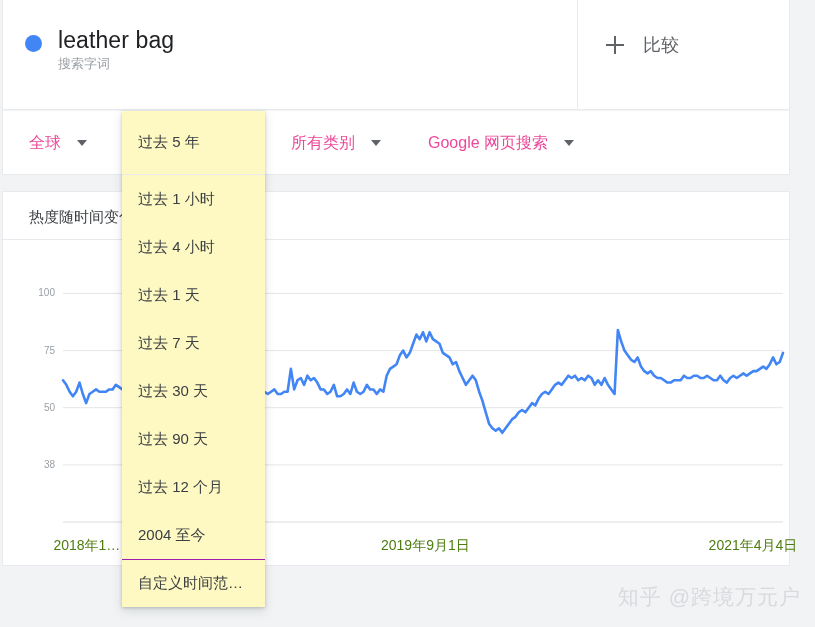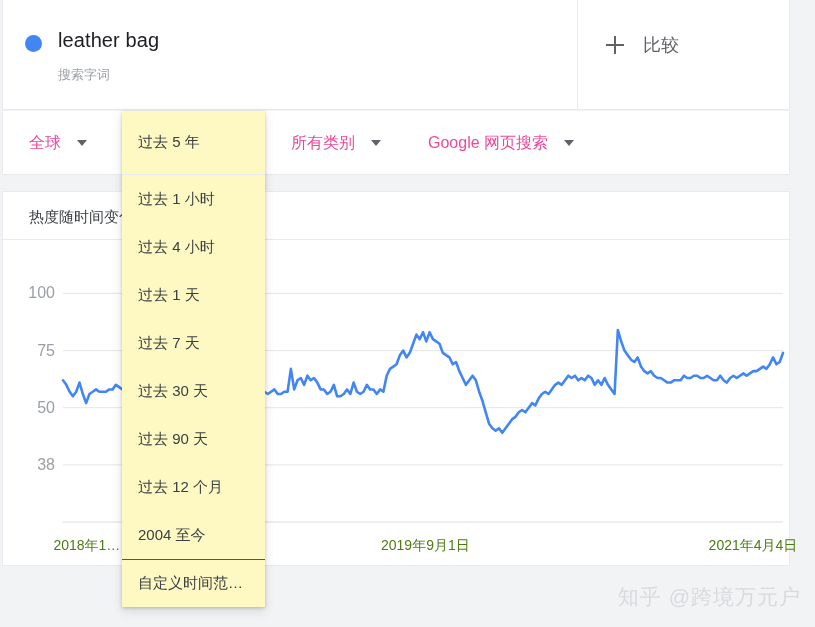--- a/index.html
+++ b/index.html
@@ -43,30 +43,30 @@
   }
   .term-dot {
     width: 17px; height: 17px;
     border-radius: 50%;
     background: #4285f4;
     margin-top: 8px;
     flex: 0 0 auto;
   }
   .term-text { margin-left: 16px; }
   .term-title {
-    font-size: 20px;
+    font-size: 23px;
     color: #202124;
     line-height: 26px;
     letter-spacing: 0.1px;
   }
   .term-sub {
     font-size: 13px;
     color: #9aa0a6;
     line-height: 20px;
-    margin-top: 12px;
+    margin-top: 1px;
   }
 
   
   .compare-card {
     position: absolute;
     left: 578px; top: 0px;
     width: 212px; height: 110px;
     background: #ffffff;
     border: 1px solid #e8eaed;
     border-top: none;
@@ -171,21 +171,21 @@
     left: 0; top: 48px;
     width: 788px; height: 326px;
   }
   .plot-svg {
     position: absolute;
     left: 0; top: 0;
   }
   .ytick {
     position: absolute;
     right: 0;
-    font-size: 16px;
+    font-size: 10px;
     color: #9aa0a6;
     text-align: right;
     line-height: 12px;
   }
   .ylabels {
     position: absolute;
     left: 0; top: 0;
     width: 52px; height: 326px;
   }
   .xtick {

